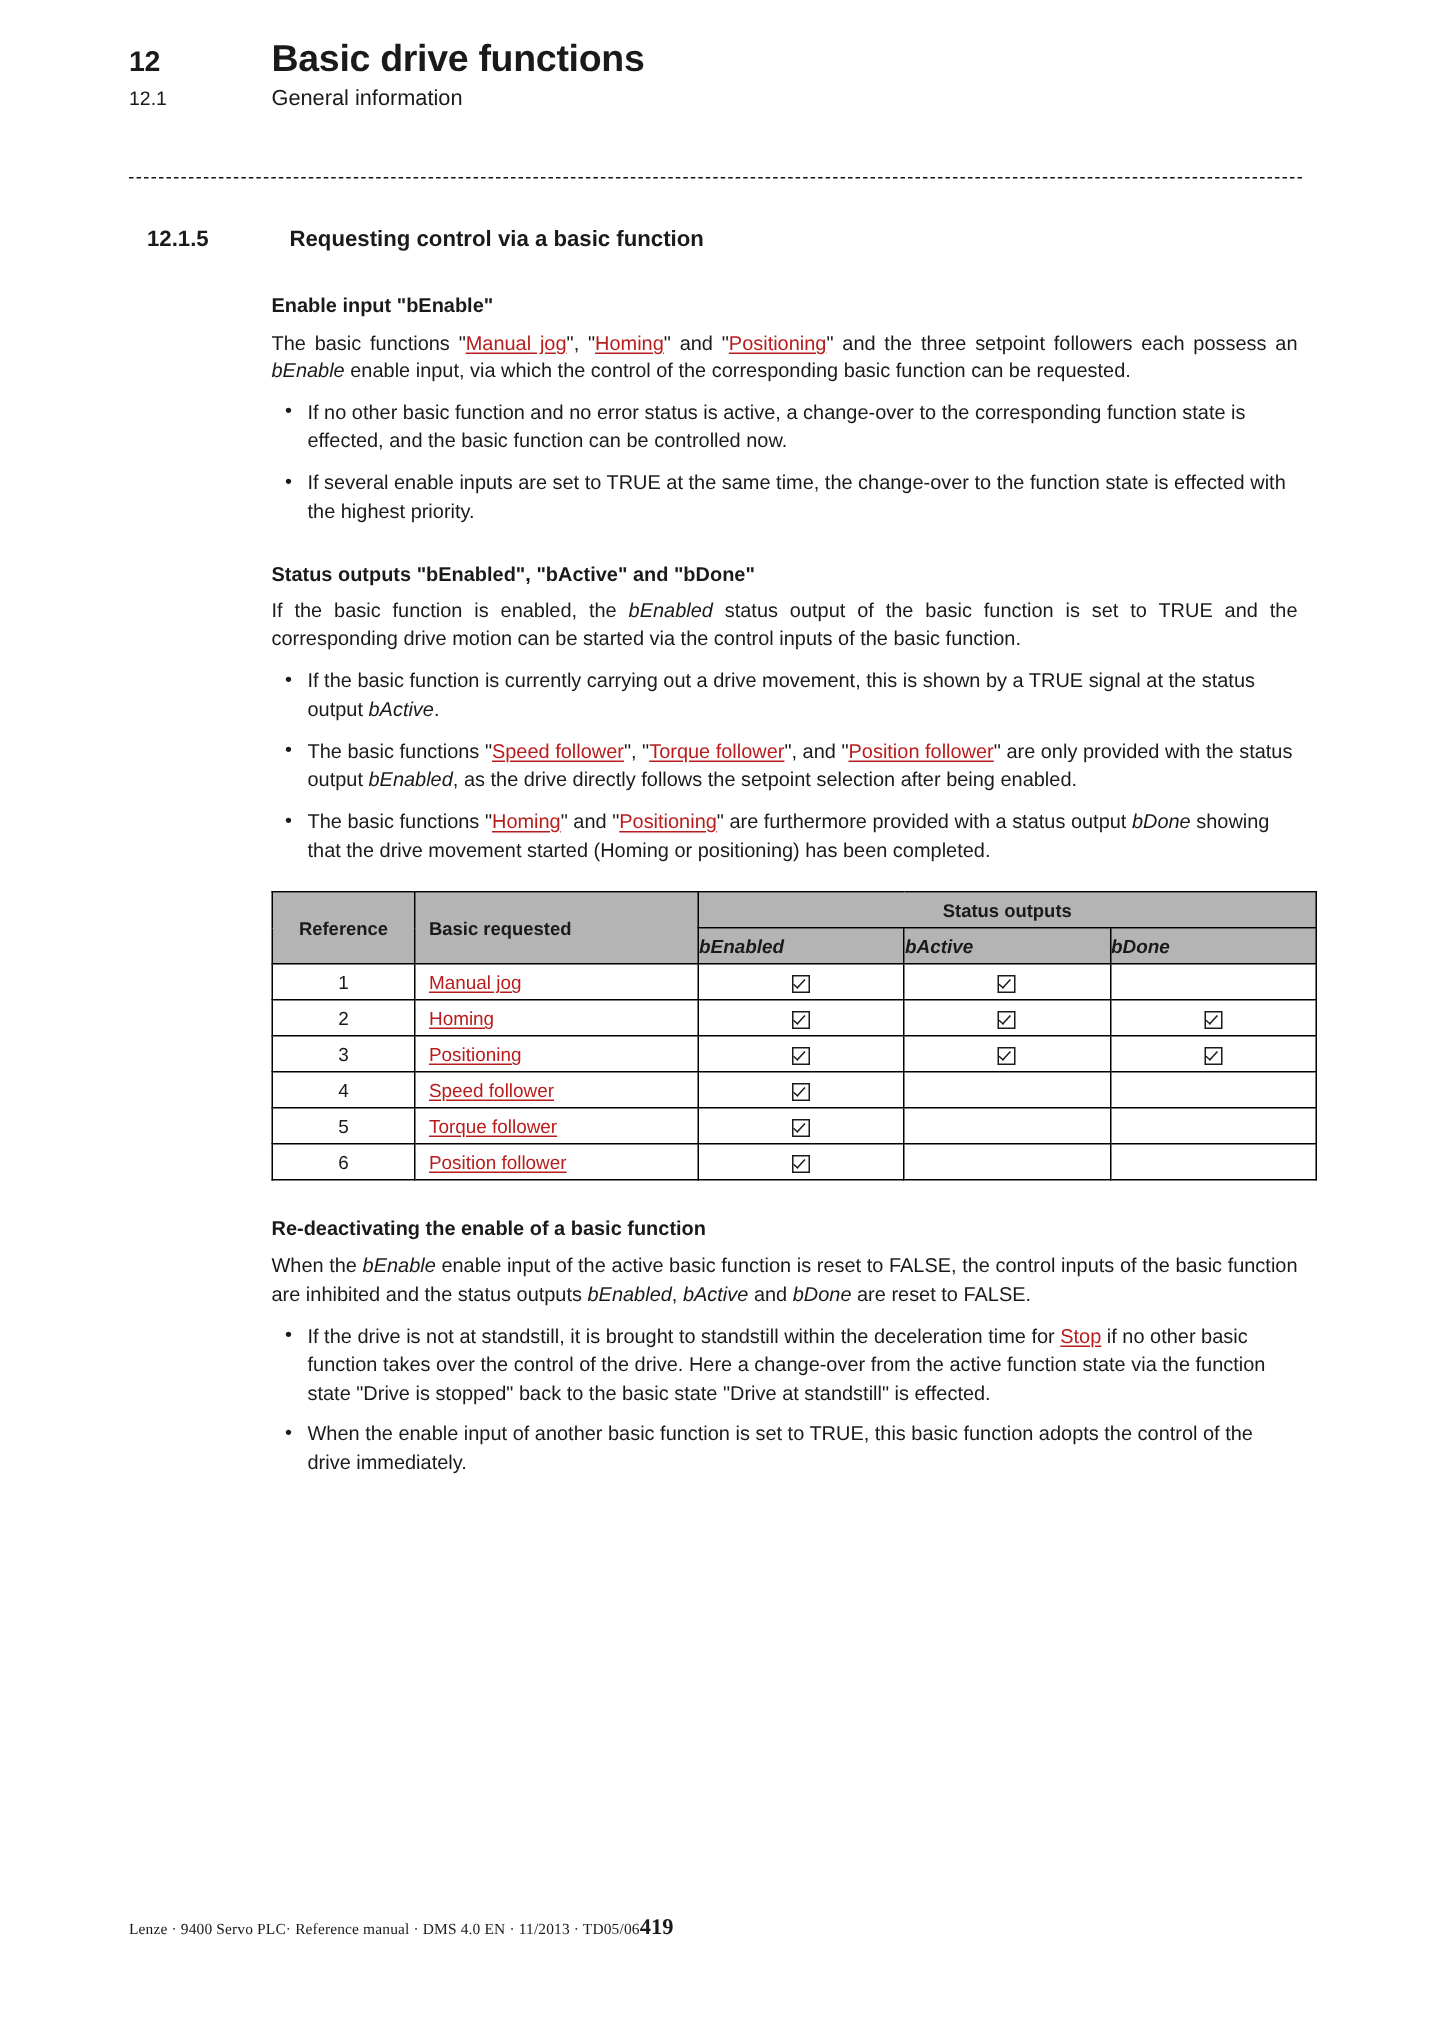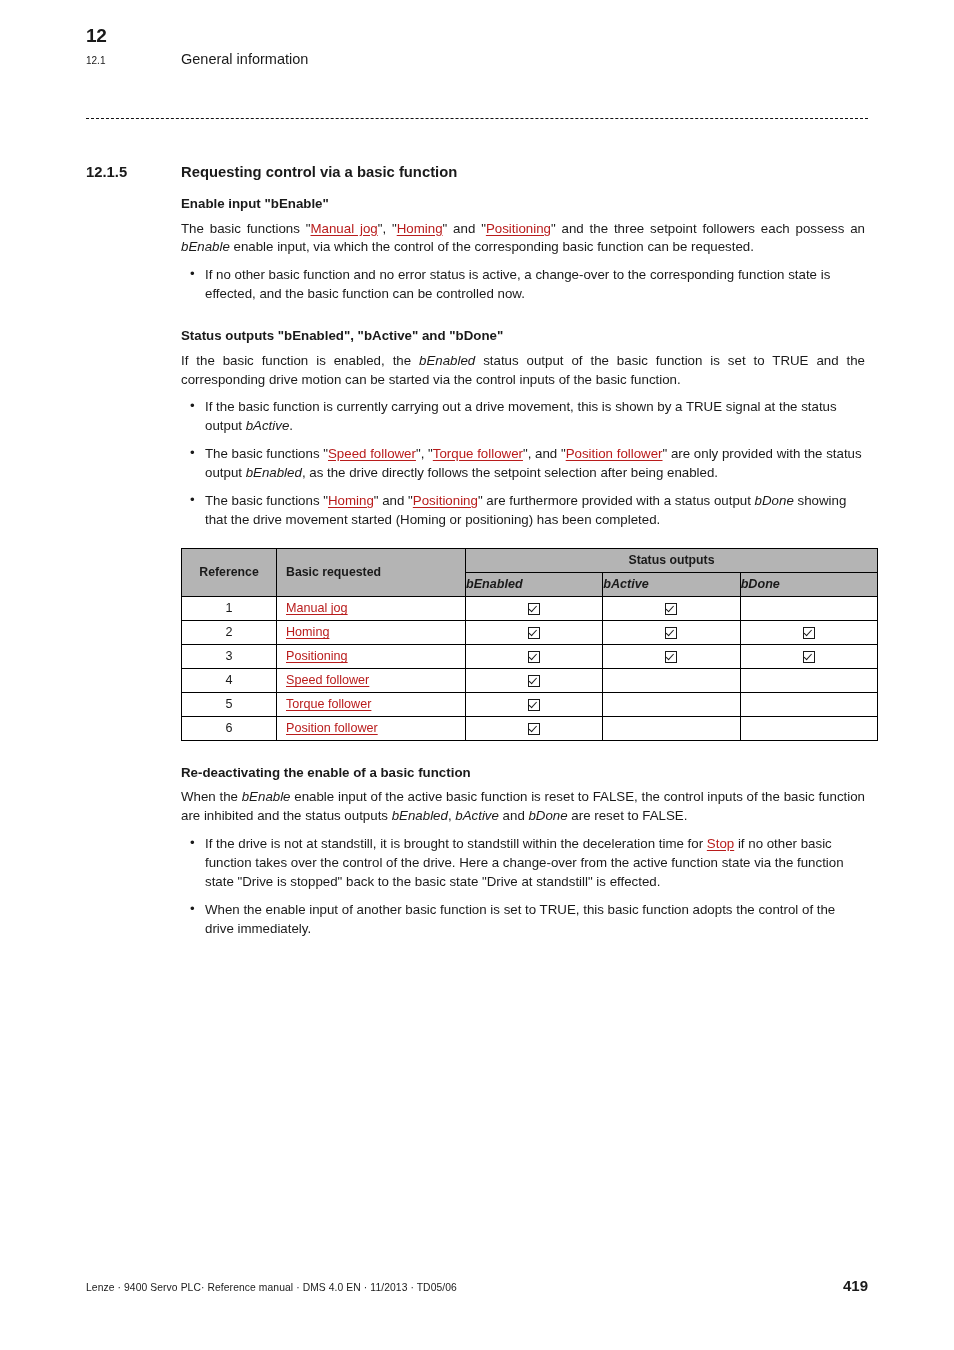--- a/index.html
+++ b/index.html
@@ -45,21 +45,21 @@
   }
   .hdr-title {
     font-size: 25px;
     font-weight: 700;
     letter-spacing: -0.2px;
     line-height: 1.1;
   }
   .hdr-num2 {
     width: 95px;
     flex: 0 0 95px;
-    font-size: 10px;
+    font-size: 13px;
     font-weight: 400;
     line-height: 1.2;
   }
   .hdr-title2 {
     font-size: 14.5px;
     font-weight: 400;
     line-height: 1.2;
   }
 
   
@@ -68,26 +68,25 @@
     left: 86px;
     top: 118px;
     width: 782px;
     height: 0;
     border-top: 1.6px dashed #111;
   }
 
   
   .sect {
     position: absolute;
-    left: 86px;
+    left: 98px;
     top: 152px;
     width: 790px;
     display: flex;
     align-items: flex-end;
-    margin-top: 12px;
   }
   .sect-num {
     width: 95px;
     flex: 0 0 95px;
     font-size: 14.8px;
     font-weight: 700;
   }
   .sect-title {
     font-size: 14.8px;
     font-weight: 700;
@@ -206,40 +205,42 @@
   }
 
   
   .footer {
     position: absolute;
     left: 86px;
     top: 1277px;
     width: 782px;
     display: flex;
     align-items: baseline;
-    justify-content: space-between;
+    justify-content: flex-start;
+    font-family: Liberation Serif, serif;
   }
   .foot-txt {
     font-size: 10.3px;
     color: #1a1a1a;
     letter-spacing: 0.1px;
   }
   .foot-pg {
     font-size: 15px;
     font-weight: 700;
   }
 </style>
 </head>
 <body>
 
 <div class="page">
 
   <div class="hdr">
     <div class="hdr-row hdr-row1">
       <div class="hdr-num">12</div>
+      <div class="hdr-title">Basic drive functions</div>
     </div>
     <div class="hdr-row">
       <div class="hdr-num2">12.1</div>
       <div class="hdr-title2">General information</div>
     </div>
   </div>
 
   <div class="rule"></div>
 
   <div class="sect">
@@ -248,20 +249,21 @@
   </div>
 
   <div class="body">
 
     <h4 class="sub">Enable input "bEnable"</h4>
 
     <p class="para"><span>The basic functions "</span><a class="lnk" href="#">Manual jog</a><span>", "</span><a class="lnk" href="#">Homing</a><span>" and "</span><a class="lnk" href="#">Positioning</a><span>" and the three setpoint followers each possess an </span><em class="it">bEnable</em><span> enable input, via which the control of the corresponding basic function can be requested.</span></p>
 
     <ul class="bl">
       <li>If no other basic function and no error status is active, a change-over to the corresponding function state is effected, and the basic function can be controlled now.</li>
+      <li>If several enable inputs are set to TRUE at the same time, the change-over to the function state is effected with the highest priority.</li>
     </ul>
 
     <h4 class="sub spaced">Status outputs "bEnabled", "bActive" and "bDone"</h4>
 
     <p class="para"><span>If the basic function is enabled, the </span><em class="it">bEnabled</em><span> status output of the basic function is set to TRUE and the corresponding drive motion can be started via the control inputs of the basic function.</span></p>
 
     <ul class="bl">
       <li><span>If the basic function is currently carrying out a drive movement, this is shown by a TRUE signal at the status output </span><em class="it">bActive</em><span>.</span></li>
       <li><span>The basic functions "</span><a class="lnk" href="#">Speed follower</a><span>", "</span><a class="lnk" href="#">Torque follower</a><span>", and "</span><a class="lnk" href="#">Position follower</a><span>" are only provided with the status output </span><em class="it">bEnabled</em><span>, as the drive directly follows the setpoint selection after being enabled.</span></li>
       <li><span>The basic functions "</span><a class="lnk" href="#">Homing</a><span>" and "</span><a class="lnk" href="#">Positioning</a><span>" are furthermore provided with a status output </span><em class="it">bDone</em><span> showing that the drive movement started (Homing or positioning) has been completed.</span></li>

